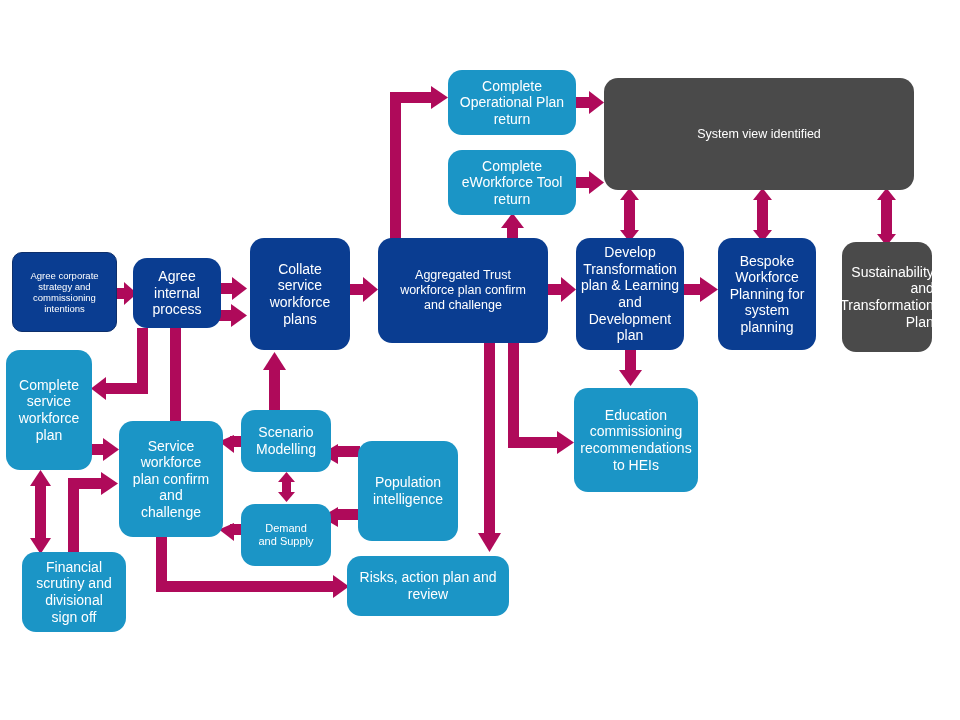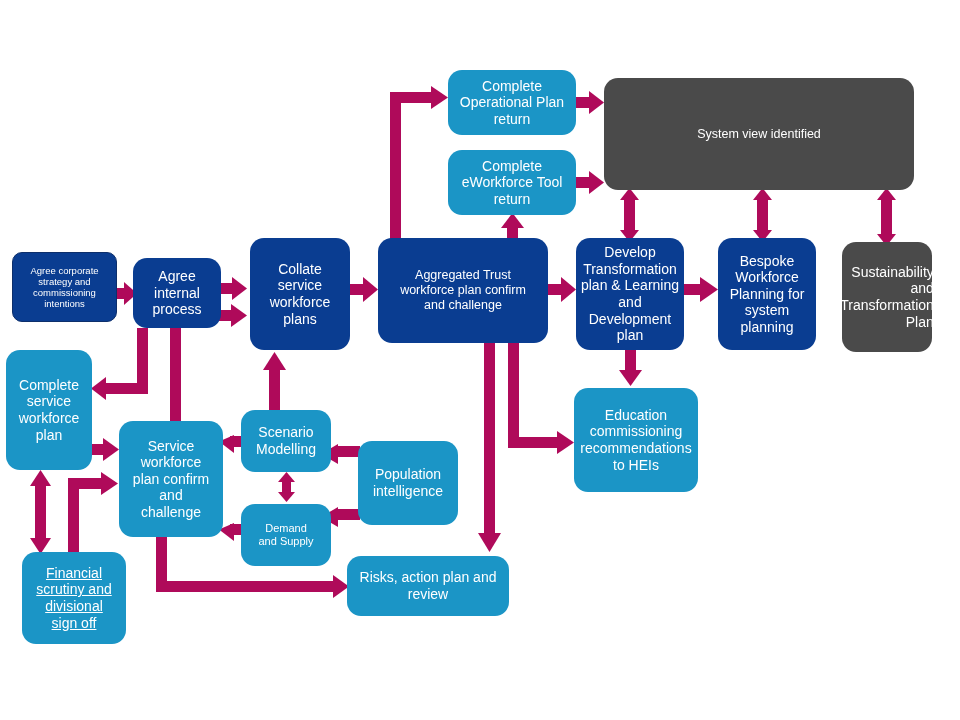--- a/index.html
+++ b/index.html
@@ -209,21 +209,21 @@
       <g>
         <rect x="156" y="530" width="11" height="62"></rect>
         <rect x="156" y="581" width="180" height="11"></rect>
         <polygon points="333,575 349,586.5 333,598"></polygon>
       </g>
 
     </g>
   </svg>
 
   <div id="node-layer">
-      <div class="node navy-thin fs-9" style="left: 12px; top: 252px; width: 105px; height: 70px;"><span>Agree corporate
+      <div class="node navy-thin fs-9" style="left: 12px; top: 252px; width: 105px; height: 80px;"><span>Agree corporate
 strategy and
 commissioning
 intentions</span></div>
       <div class="node navy fs-11" style="left: 133px; top: 258px; width: 88px; height: 70px;"><span>Agree
 internal
 process</span></div>
       <div class="node navy fs-11" style="left: 250px; top: 238px; width: 100px; height: 112px;"><span>Collate
 service
 workforce
 plans</span></div>
@@ -258,27 +258,27 @@
 to HEIs</span></div>
       <div class="node cyan fs-11" style="left: 6px; top: 350px; width: 86px; height: 120px;"><span>Complete
 service
 workforce
 plan</span></div>
       <div class="node cyan fs-11" style="left: 119px; top: 421px; width: 104px; height: 116px;"><span>Service
 workforce
 plan confirm
 and
 challenge</span></div>
-      <div class="node cyan fs-11" style="left: 22px; top: 552px; width: 104px; height: 92px; text-decoration: underline;"><span>Financial
+      <div class="node cyan fs-11" style="left: 22px; top: 552px; width: 104px; height: 80px;"><span>Financial
 scrutiny and
 divisional
 sign off</span></div>
       <div class="node cyan fs-11" style="left: 241px; top: 410px; width: 90px; height: 62px;"><span>Scenario
 Modelling</span></div>
       <div class="node cyan fs-10" style="left: 241px; top: 504px; width: 90px; height: 62px;"><span>Demand
 and Supply</span></div>
-      <div class="node cyan fs-11" style="left: 358px; top: 441px; width: 100px; height: 84px;"><span>Population
+      <div class="node cyan fs-11" style="left: 358px; top: 441px; width: 100px; height: 100px;"><span>Population
 intelligence</span></div>
       <div class="node cyan fs-11" style="left: 347px; top: 556px; width: 162px; height: 60px;"><span>Risks, action plan and
 review</span></div>
     </div>
 
 </div>
 
 </body></html>

